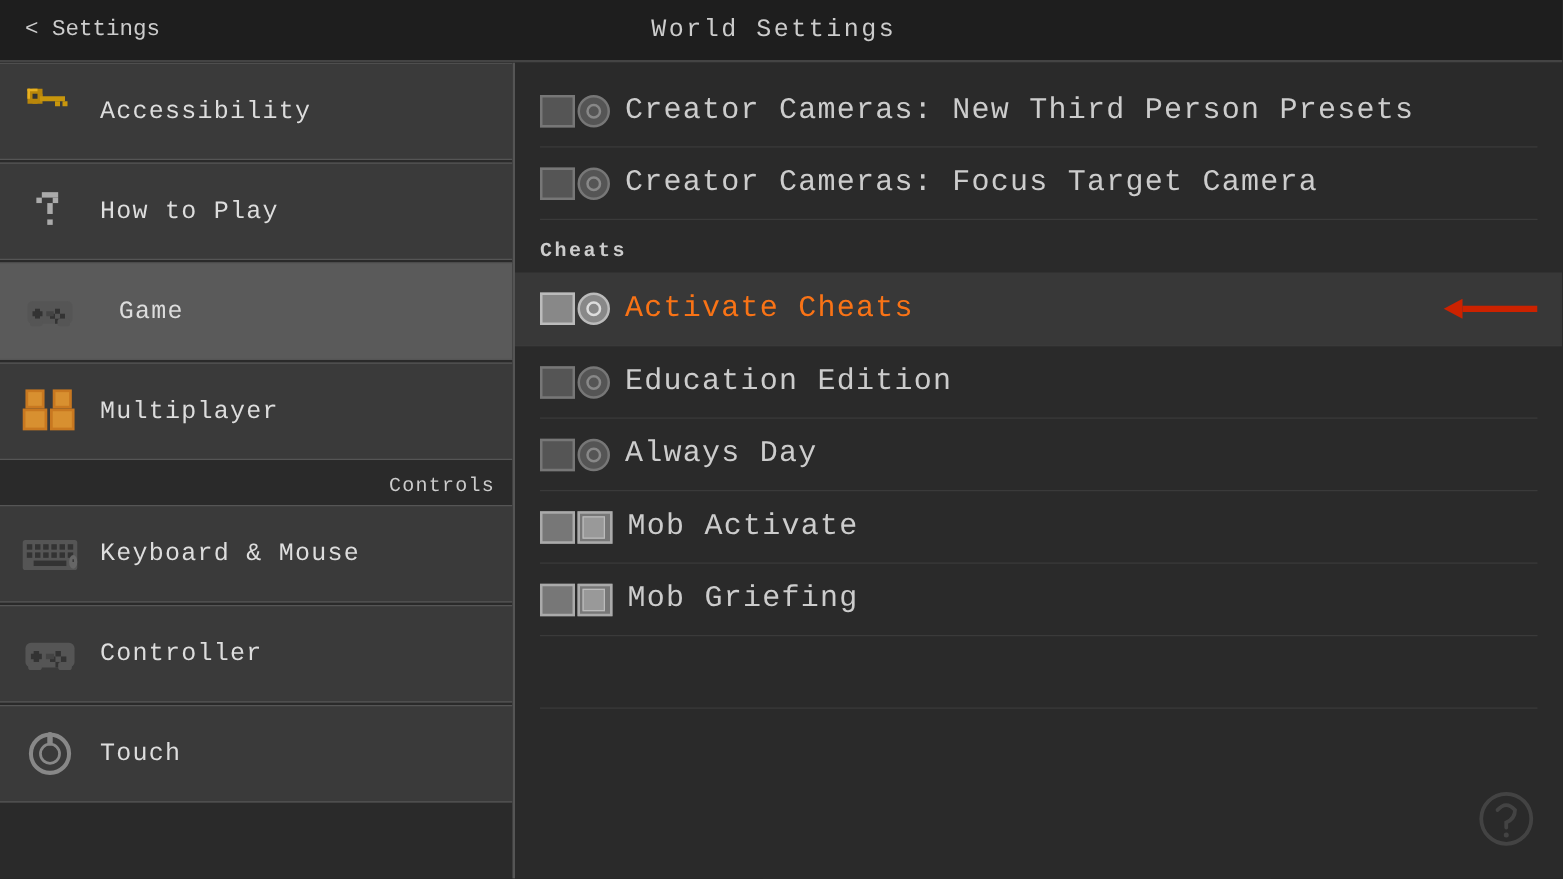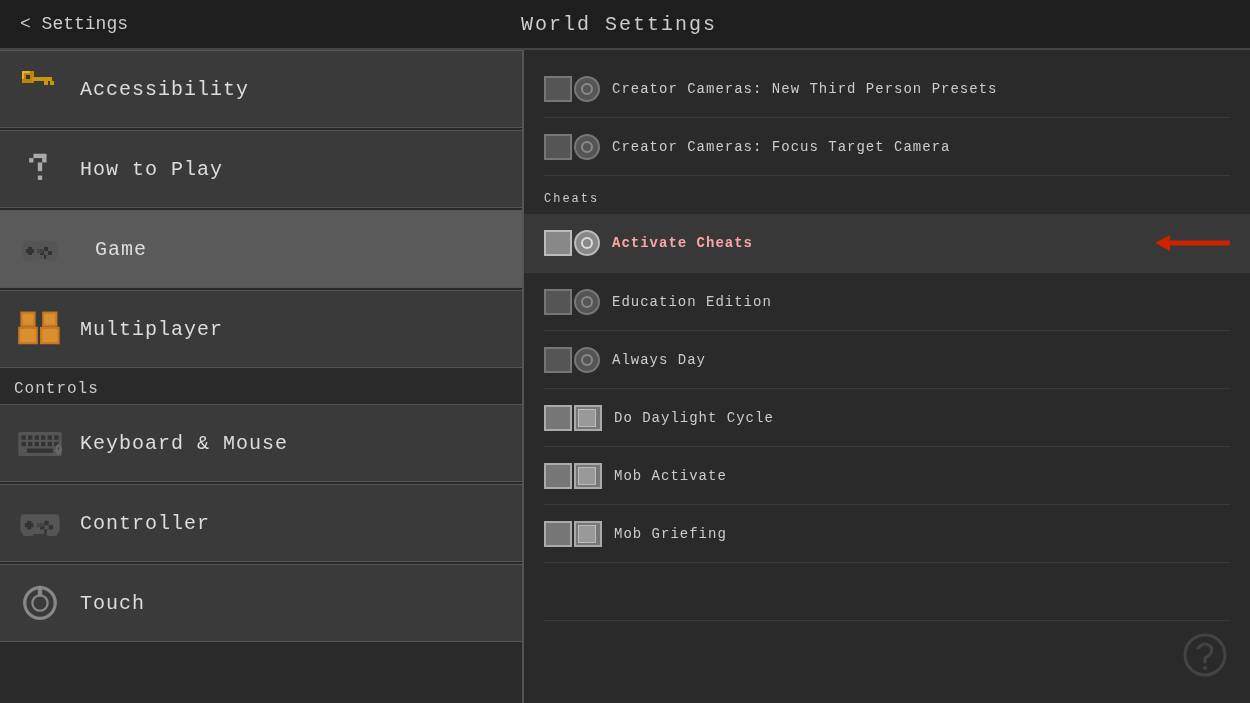--- a/index.html
+++ b/index.html
@@ -42,27 +42,28 @@
 
     
     .main-content {
       display: flex;
       flex: 1;
       overflow: hidden;
     }
 
     
     .sidebar {
-      width: 524px;
+      width: 412px;
       background: #2a2a2a;
       border-right: 2px solid #555;
       display: flex;
       flex-direction: column;
       overflow-y: auto;
       overflow-x: hidden;
+      text-align: right;
     }
 
     .sidebar-section-label {
       color: #ccc;
       font-size: 16px;
       padding: 10px 14px 6px 14px;
       letter-spacing: 1px;
     }
 
     .sidebar-item {
@@ -125,31 +126,31 @@
       display: flex;
       align-items: center;
       gap: 12px;
       padding: 14px 0;
       border-bottom: 1px solid #3a3a3a;
       min-height: 58px;
     }
 
     .settings-row-label {
       color: #ccc;
-      font-size: 14px;
+      font-size: 24px;
       letter-spacing: 1px;
       flex: 1;
     }
 
     .section-header {
       color: #ccc;
-      font-size: 12px;
+      font-size: 16px;
       letter-spacing: 2px;
       padding: 16px 0 8px 0;
-      font-weight: normal;
+      font-weight: bold;
     }
 
     
     .toggle-block {
       width: 48px;
       height: 26px;
       background: #666;
       border: 2px solid #888;
       display: flex;
       align-items: center;
@@ -405,21 +406,21 @@
 
     <div class="section-header">Cheats</div>
 
     <div class="settings-row" style="background: #383838; margin: 0 -20px; padding: 14px 20px;">
       <div class="toggle-combo">
         <div class="toggle-sq" style="background:#888; border-color:#bbb;"></div>
         <div class="toggle-circ" style="background:#888; border-color:#bbb;">
             <div class="toggle-circ-inner" style="border-color:#ddd;"></div>
           </div>
       </div>
-      <span class="settings-row-label" style="font-weight:bold; color:#fca5a5;">Activate Cheats</span>
+      <span class="settings-row-label" style="font-weight:normal; color:#f97316;">Activate Cheats</span>
 
       <svg width="80" height="30" viewBox="0 0 80 30" style="margin-left:8px;">
         <line x1="80" y1="15" x2="20" y2="15" stroke="#cc2200" stroke-width="5"></line>
         <polygon points="20,7 20,23 5,15" fill="#cc2200"></polygon>
       </svg>
     </div>
 
     <div class="settings-row">
       <div class="toggle-combo">
         <div class="toggle-sq"></div>
@@ -433,29 +434,20 @@
     <div class="settings-row">
       <div class="toggle-combo">
         <div class="toggle-sq"></div>
         <div class="toggle-circ">
             <div class="toggle-circ-inner"></div>
           </div>
       </div>
       <span class="settings-row-label">Always Day</span>
     </div>
 
-    <div class="settings-row">
-      <div class="toggle-combo">
-        <div class="toggle-sq" style="background:#777; border-color:#aaa;"></div>
-        <div class="toggle-block" style="width:28px; height:26px; display:flex; align-items:center; justify-content:flex-start; padding:2px; background:#777; border:2px solid #aaa;">
-          <div class="toggle-block-inner"></div>
-        </div>
-      </div>
-      <span class="settings-row-label">Do Daylight Cycle</span>
-    </div>
 
 
     <div class="settings-row">
       <div class="toggle-combo">
         <div class="toggle-sq" style="background:#777; border-color:#aaa;"></div>
         <div class="toggle-block" style="width:28px; height:26px; display:flex; align-items:center; justify-content:flex-start; padding:2px; background:#777; border:2px solid #aaa;">
           <div class="toggle-block-inner"></div>
         </div>
       </div>
       <span class="settings-row-label">Mob Activate</span>

